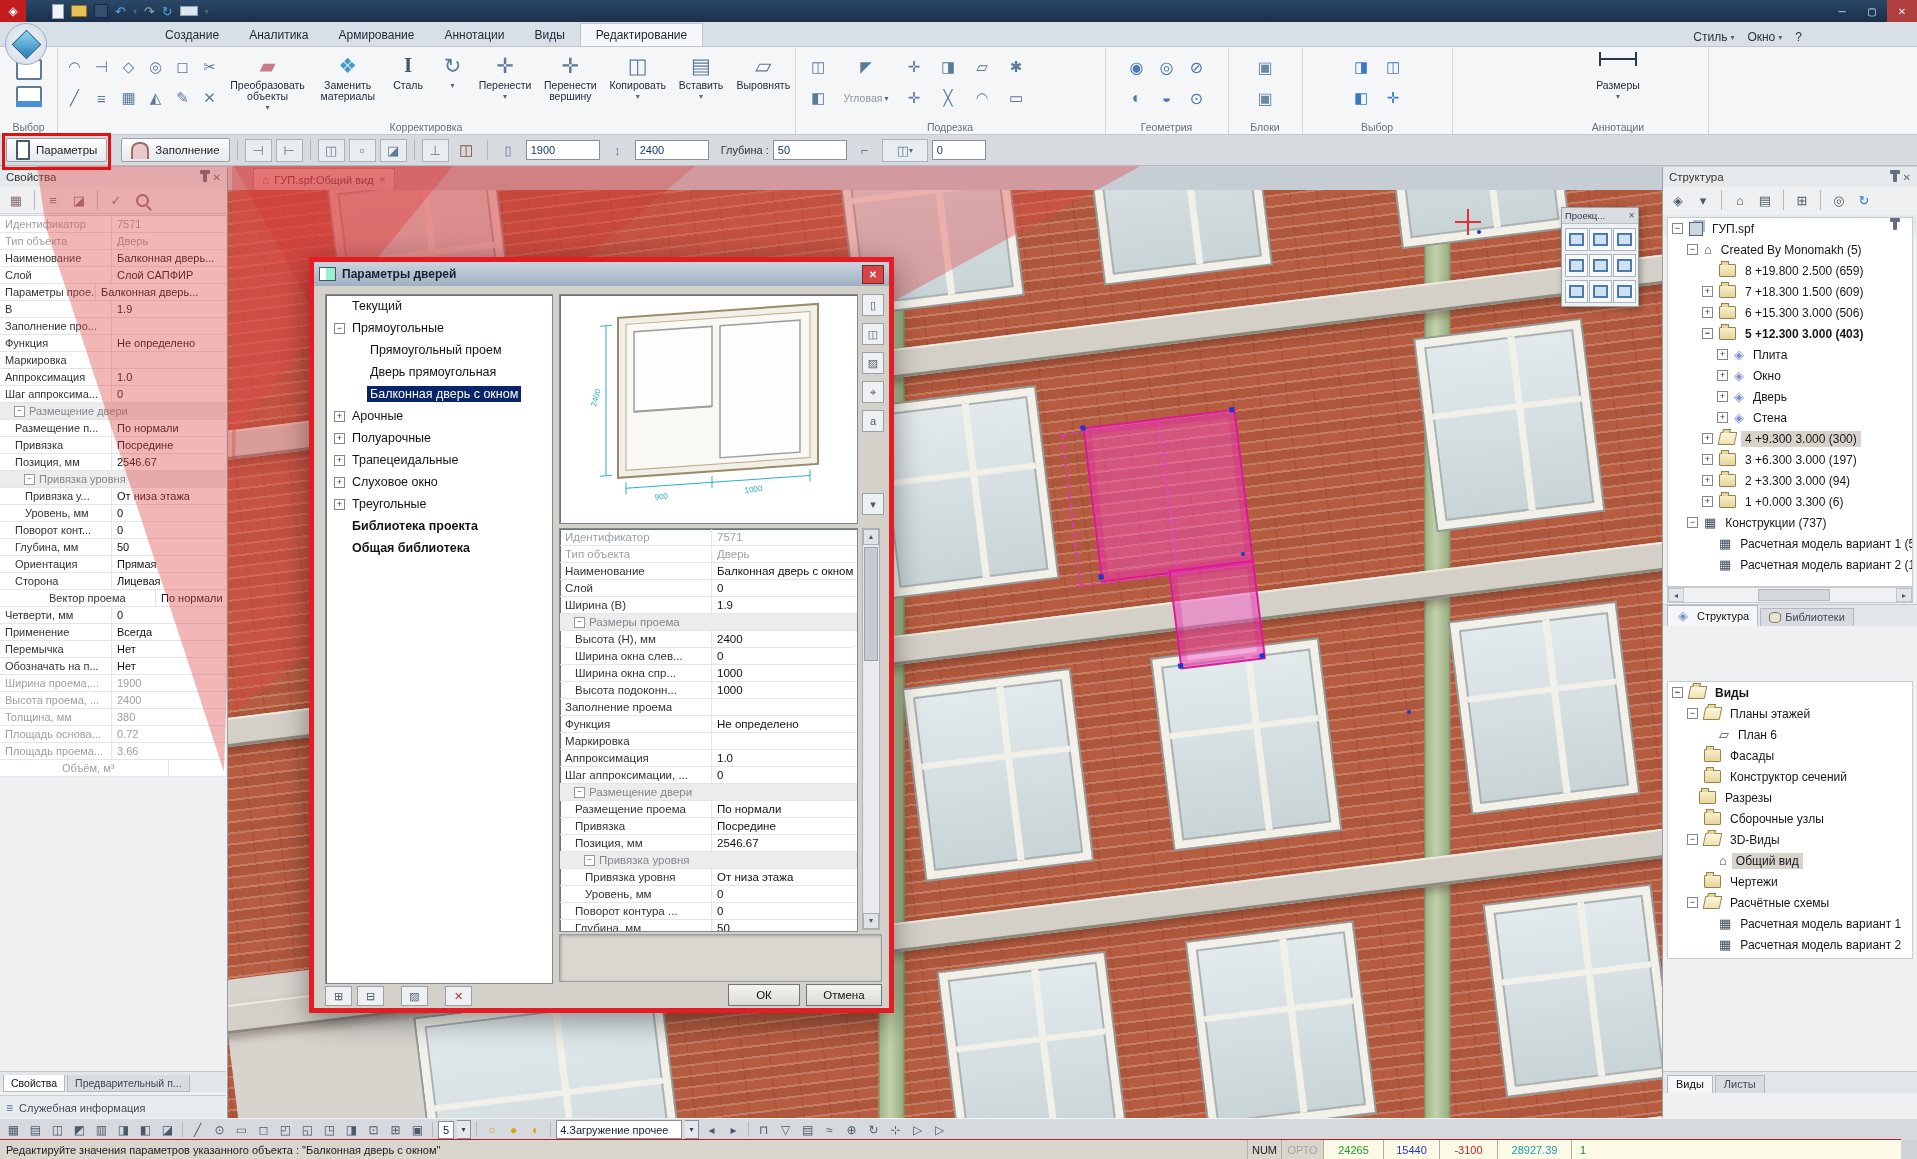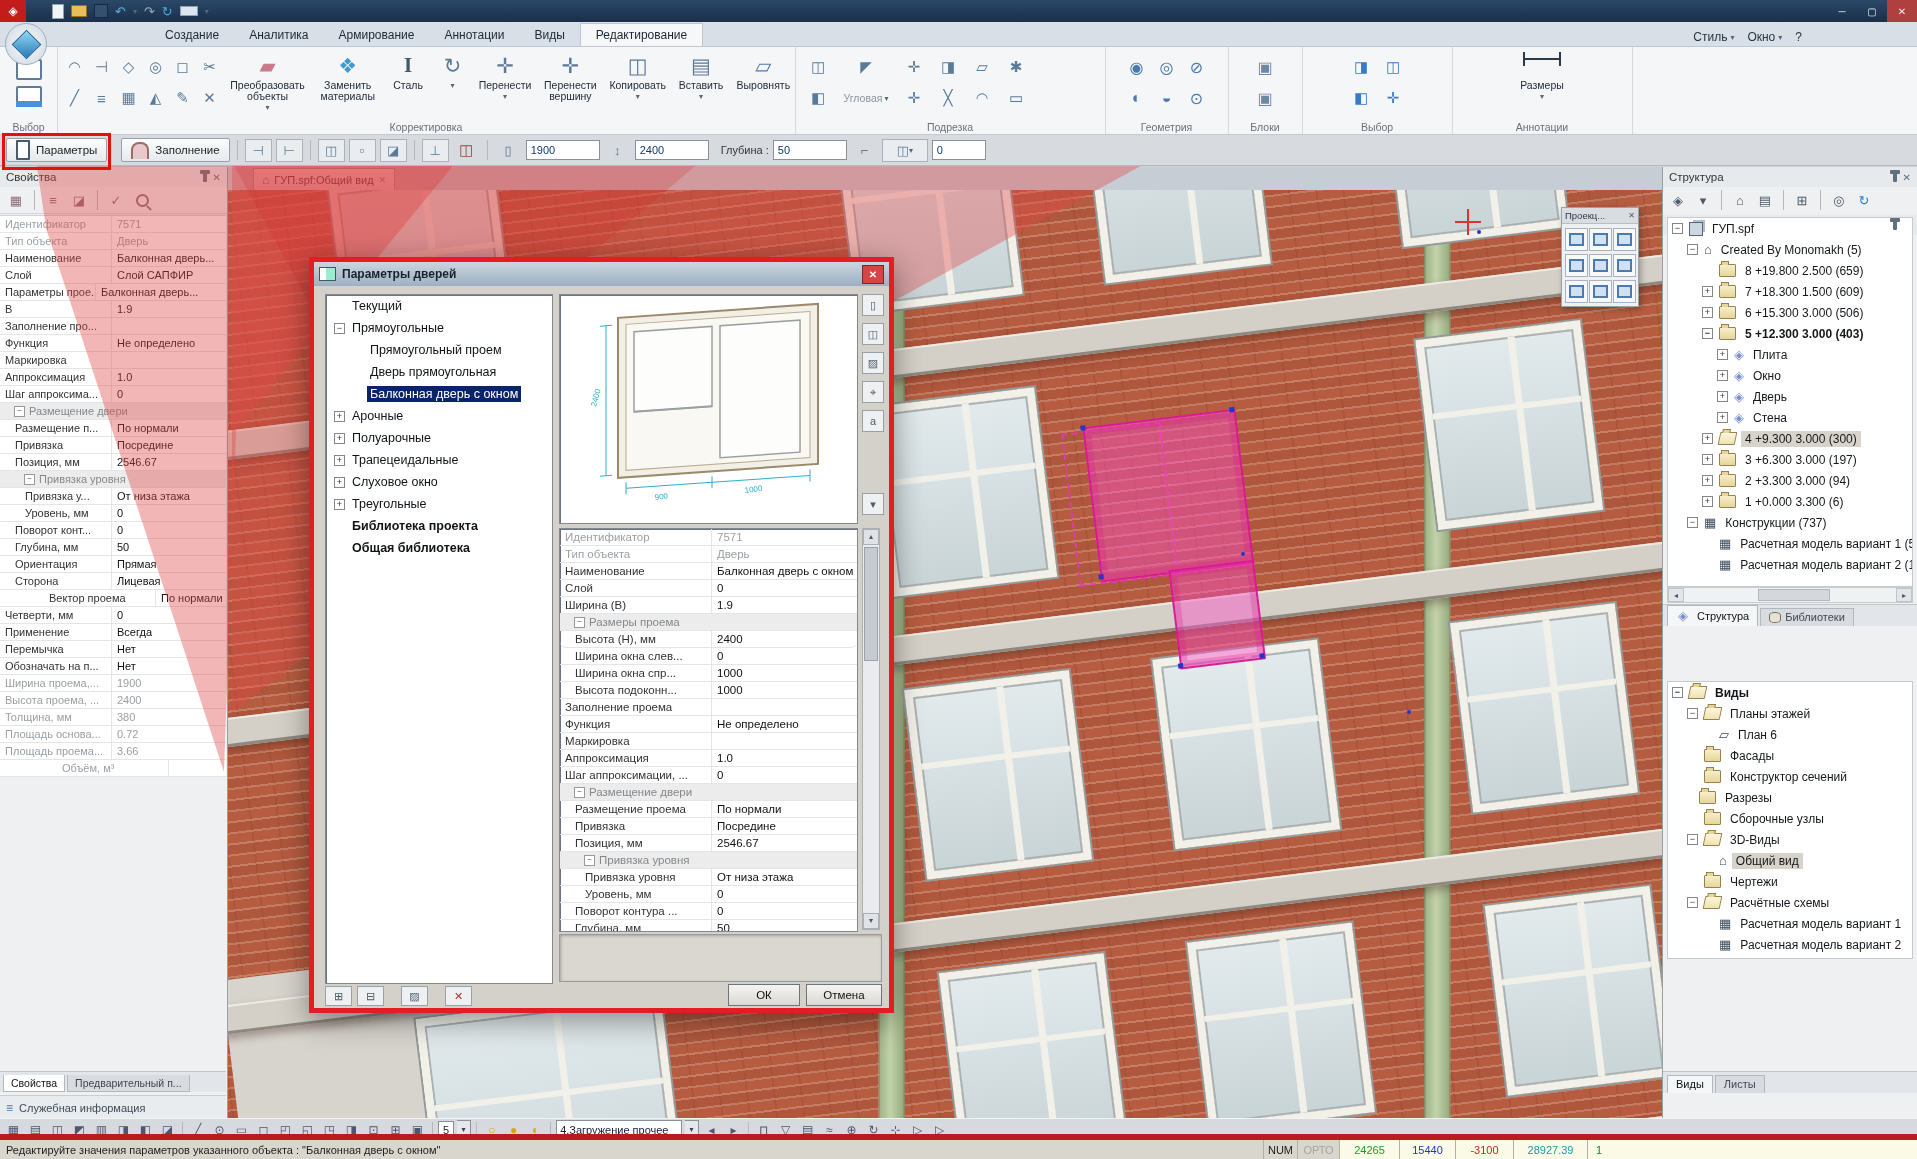--- a/index.html
+++ b/index.html
@@ -188,21 +188,21 @@
   .rtabbtn.active{background:#f4f6f8;color:#111}
   .cyl{width:10px;height:9px;background:#e8e2d2;border:1px solid #77705e;border-radius:50%/30%}
   
   #bottombar{position:absolute;left:0;bottom:19px;right:0;height:21px;background:#d6dade;border-top:1px solid #f2f4f6;display:flex;align-items:center;gap:3px;padding:0 4px;color:#4a5a6a;z-index:15}
   .bi{min-width:19px;text-align:center;font-size:12px} 
   .bi.yellow{color:#d9a606}
   .bsep{width:1px;height:15px;background:#b5bac0;margin:0 2px}
   .bfield{height:16px;border:1px solid #8a9098;background:#fff;display:flex;align-items:center;padding:0 4px;color:#123}
   .bcombo{width:118px;height:17px;border:1px solid #8a9098;background:#fff;display:flex;align-items:center;padding:0 3px;color:#123;font-size:11px;white-space:nowrap;overflow:hidden}
   .bdd{width:13px;height:17px;border:1px solid #8a9098;border-left:none;background:#e4e8ec;display:flex;align-items:center;justify-content:center;font-size:8px;color:#345}
-  #statusbar{position:absolute;left:0;bottom:0;right:0;height:19px;background:#d9d6ce;border-top:6px solid #b91c1c;display:flex;align-items:stretch;font-size:11px;color:#1c1c1c;z-index:15}
+  #statusbar{position:absolute;left:0;bottom:0;right:16px;height:19px;background:#d9d6ce;border-top:1px solid #b91c1c;display:flex;align-items:stretch;font-size:11px;color:#1c1c1c;z-index:15}
   .smsg{display:flex;align-items:center;padding-left:6px}
   .scells{margin-left:auto;display:flex}
   .scell{display:flex;align-items:center;justify-content:center;border-left:1px solid #b2afa7;padding:0 5px;box-sizing:border-box}
   .scell.numbg{background:#fbfae6}
   .scell.plain{width:34px}
   .scell.dimtx{width:42px;color:#a8a49c}
   .c-green{color:#1da02a}.c-blue{color:#2333cc}.c-red{color:#cc2222}.c-teal{color:#189aa8}.c-dgreen{color:#118833}
   .scell.last{width:330px;justify-content:flex-start;padding-left:8px}
   .w60{width:60px}.w56{width:56px}.w58{width:58px}.w74{width:74px}
 </style>
@@ -383,21 +383,21 @@
       <div class="gitems" style="justify-content:center">
         <div class="icgrid g2">
             <span class="ric">◨</span>
             <span class="ric">◫</span>
             <span class="ric">◧</span>
             <span class="ric">✛</span>
           </div>
       </div>
       <div class="rglabel">Выбор</div>
     </div>
-    <div class="rgroup" style="left:1452px;width:180px">
+    <div class="rgroup" style="left:1528px;width:180px">
       <div class="gitems" style="justify-content:center">
         <div class="bigbtn" style="width:80px">
           <span class="dimic"></span>
           <span style="margin-top:6px">Размеры</span>
           <span class="dd">▾</span>
         </div>
       </div>
       <div class="rglabel">Аннотации</div>
     </div>
   </div>

